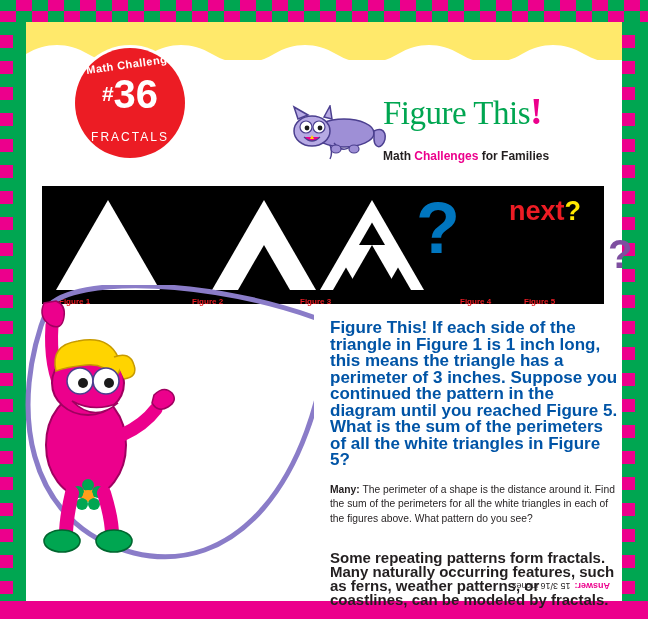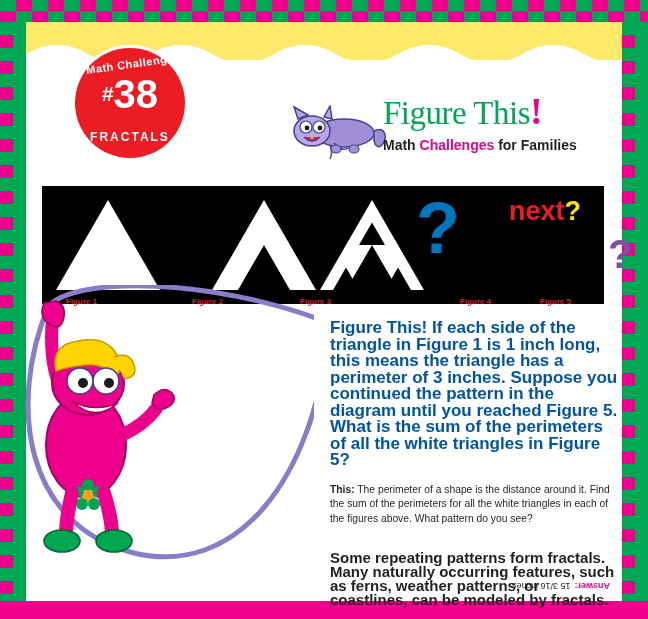--- a/index.html
+++ b/index.html
@@ -72,33 +72,33 @@
     color:#ffffff;font-size:11px;font-weight:bold;letter-spacing:.5px;
     transform:rotate(-8deg);
   }
   .badge .num{
     position:absolute;left:0;top:26px;width:110px;text-align:center;
     color:#ffffff;font-weight:bold;font-size:40px;line-height:40px;
   }
   .badge .num .hash{font-size:21px;vertical-align:top;}
   .badge .frac{
     position:absolute;left:0;bottom:14px;width:110px;text-align:center;
-    color:#ffffff;font-size:12px;font-weight:bold;letter-spacing:2px;margin-top:48px;
+    color:#ffffff;font-size:12px;font-weight:normal;letter-spacing:2px;margin-top:48px;
   }
 
   
   .logo{position:absolute;left:383px;top:95px;width:210px;height:52px;}
   .logo .ft{
     font-family:"Liberation Serif", serif;
     font-size:33px;line-height:33px;color:#00a651;font-weight:normal;
     letter-spacing:-0.5px;
   }
   .logo .ft .this{color:#00a651;}
   .logo .bang{color:#ec008c;font-weight:bold;font-size:38px;}
-  .logo .sub{font-size:14px;font-weight:bold;color:#231f20;margin-top:7px;}
+  .logo .sub{font-size:12px;font-weight:bold;color:#231f20;margin-top:19px;}
   .logo .sub .m{color:#231f20;}
   .logo .sub .c{color:#ec008c;}
 
   
   .cat{position:absolute;left:282px;top:105px;width:110px;height:62px;}
 
   
   .panel{
     position:absolute;left:42px;top:186px;width:562px;height:118px;background:#000000;
   }
@@ -163,21 +163,21 @@
 
   <div class="white-area"></div>
   <div class="scallop">
     <svg width="596" height="34" viewBox="0 0 596 34">
       <path d="M0,34 L0,14 C20,2 42,2 62,14 C82,26 104,26 124,14 C144,2 166,2 186,14 C206,26 228,26 248,14 C268,2 290,2 310,14 C330,26 352,26 372,14 C392,2 414,2 434,14 C454,26 476,26 496,14 C516,2 538,2 558,14 C572,22 584,24 596,20 L596,34 Z" fill="#ffffff"></path>
     </svg>
   </div>
 
   <div class="badge">
     <div class="mc">Math Challenge</div>
-    <div class="num"><span class="hash">#</span><span>38</span></div>
+    <div class="num"><span class="hash">#</span><span>36</span></div>
     <div class="frac">FRACTALS</div>
   </div>
 
   <div class="cat">
     <svg width="110" height="62" viewBox="0 0 110 62">
       <ellipse cx="62" cy="28" rx="30" ry="14" fill="#9e8fd6" stroke="#4b3f8f" stroke-width="1.5"></ellipse>
       <path d="M92,26 C104,20 106,34 100,40 C96,44 92,40 92,34 Z" fill="#9e8fd6" stroke="#4b3f8f" stroke-width="1.5"></path>
       <ellipse cx="30" cy="26" rx="18" ry="15" fill="#b7aae4" stroke="#4b3f8f" stroke-width="1.5"></ellipse>
       <path d="M16,14 L12,2 L26,10 Z" fill="#b7aae4" stroke="#4b3f8f" stroke-width="1.5"></path>
       <path d="M42,12 L48,1 L50,14 Z" fill="#b7aae4" stroke="#4b3f8f" stroke-width="1.5"></path>
@@ -221,25 +221,25 @@
       <polygon points="356,81.5 369,104 343,104" fill="#000000"></polygon>
     </svg>
     <div class="qmark" style="left:374px;top:6px;font-size:72px;line-height:72px;">?</div>
     <div class="qmark" style="left:566px;top:48px;font-size:40px;line-height:40px;color:#7e4fa0;">?</div>
   </div>
 
   <div class="whatcomes">
     <div class="l3"><span>next</span><span class="ex">?</span></div>
   </div>
 
-  <div class="fig-label" style="left:66px;">Figure 1</div>
+  <div class="fig-label" style="left:59px;">Figure 1</div>
   <div class="fig-label" style="left:192px;text-align:right;">Figure 2</div>
   <div class="fig-label" style="left:300px;">Figure 3</div>
   <div class="fig-label" style="left:416px;padding-left:44px;">Figure 4</div>
-  <div class="fig-label" style="left:524px;margin-left:16px;">Figure 5</div>
+  <div class="fig-label" style="left:524px;">Figure 5</div>
 
   <div class="girl">
     <svg width="300" height="290" viewBox="0 0 300 290">
 
       <path d="M34,22 C-6,120 10,240 120,268 C220,292 300,200 316,40" stroke="#8a7cc8" stroke-width="5" fill="none"></path>
       <path d="M34,22 C60,-10 200,-6 310,36" stroke="#8a7cc8" stroke-width="5" fill="none"></path>
 
       <path d="M38,40 C36,70 40,92 50,110" stroke="#ec008c" stroke-width="13" fill="none" stroke-linecap="round"></path>
       <path d="M30,18 q-6,14 6,22 q12,6 14,-8 q2,-12 -8,-16 z" fill="#ec008c" stroke="#a00060" stroke-width="1.5"></path>
 
@@ -277,21 +277,21 @@
       <path d="M140,110 q10,-10 18,-2 q6,8 -4,14 q-10,6 -16,-4 z" fill="#ec008c" stroke="#a00060" stroke-width="1.5"></path>
     </svg>
   </div>
 
   <div class="body-text">
     <div class="q-main">
       <span class="ft">Figure This!</span>
       <span>If each side of the triangle in Figure 1 is 1 inch long, this means the triangle has a perimeter of 3 inches. Suppose you continued the pattern in the diagram until you reached Figure 5. What is the sum of the perimeters of all the white triangles in Figure 5?</span>
     </div>
     <div class="hint">
-      <b>This:</b>
+      <b>Many:</b>
       <span>The perimeter of a shape is the distance around it. Find the sum of the perimeters for all the white triangles in each of the figures above. What pattern do you see?</span>
     </div>
     <div class="note">Some repeating patterns form fractals. Many naturally occurring features, such as ferns, weather patterns, or coastlines, can be modeled by fractals.</div>
   </div>
 
   <div class="answer">
     <span class="lbl">Answer:</span><span class="val">15 3/16 inches</span>
   </div>
 
 </div>

